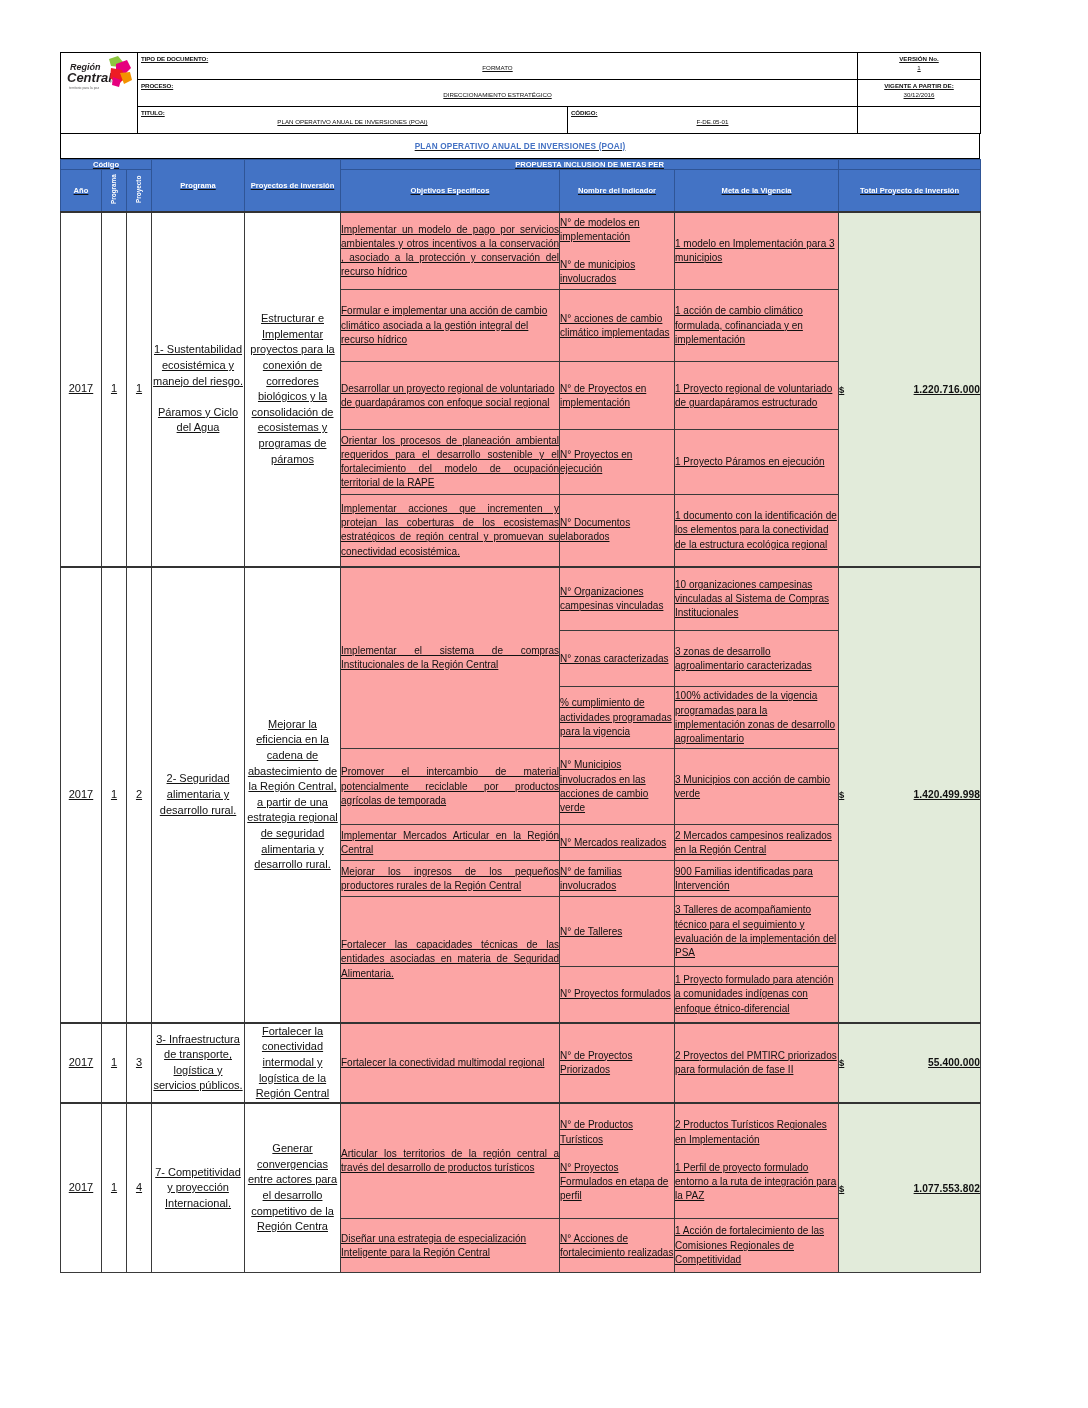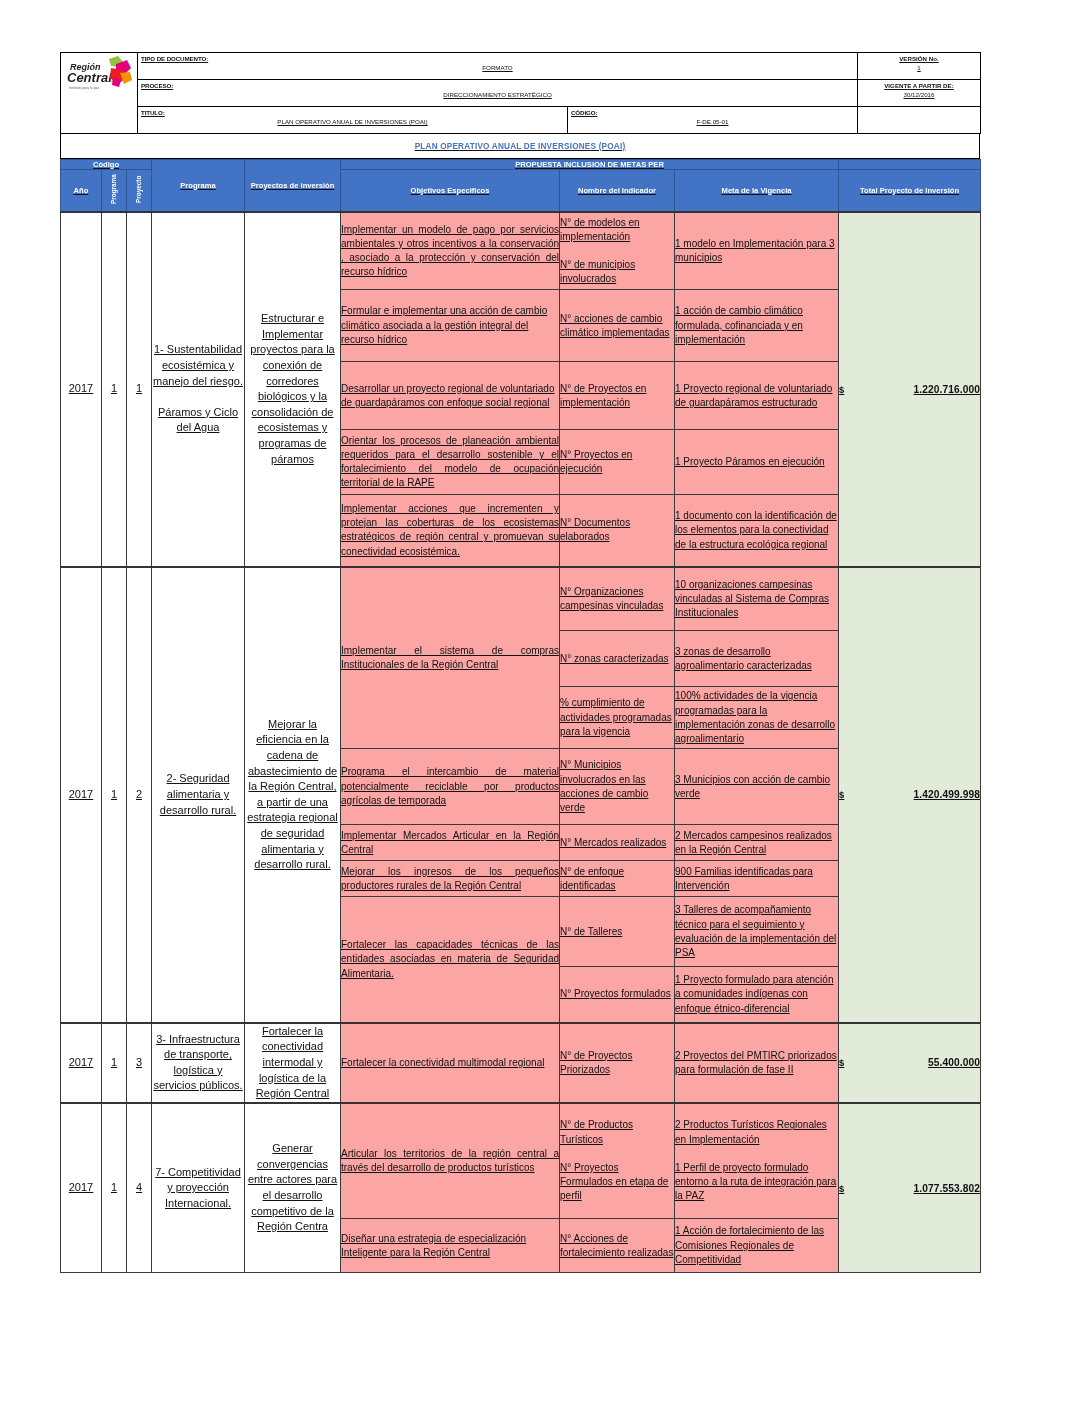--- a/index.html
+++ b/index.html
@@ -313,32 +313,32 @@
         </tr>
         <tr style="height: 56px;">
           <td class="greencell ctr nowrap-pre">N° zonas caracterizadas</td>
           <td class="greencell ctr nowrap-pre">3 zonas de desarrollo agroalimentario caracterizadas</td>
         </tr>
         <tr style="height: 62px;">
           <td class="greencell ctr nowrap-pre">% cumplimiento de actividades programadas para la vigencia</td>
           <td class="greencell ctr nowrap-pre">100% actividades de la vigencia programadas para la implementación zonas de desarrollo agroalimentario</td>
         </tr>
         <tr style="height: 76px;">
-          <td class="greencell just">Programa      el      intercambio      de      material potencialmente  reciclable  por  productos  agrícolas de temporada</td>
+          <td class="greencell just">Promover      el      intercambio      de      material potencialmente  reciclable  por  productos  agrícolas de temporada</td>
           <td class="greencell ctr nowrap-pre">N° Municipios involucrados en las acciones de cambio verde</td>
           <td class="greencell ctr nowrap-pre">3 Municipios con acción de cambio verde</td>
         </tr>
         <tr style="height: 36px;">
           <td class="greencell just">Implementar  Mercados  Articular  en  la  Región Central</td>
           <td class="greencell ctr nowrap-pre">N° Mercados realizados</td>
           <td class="greencell ctr nowrap-pre">2 Mercados campesinos realizados en la Región Central</td>
         </tr>
         <tr style="height: 36px;">
           <td class="greencell just">Mejorar  los  ingresos  de  los  pequeños  productores rurales de la Región Central</td>
-          <td class="greencell ctr nowrap-pre">N° de enfoque identificadas</td>
+          <td class="greencell ctr nowrap-pre">N° de familias involucrados</td>
           <td class="greencell ctr nowrap-pre">900 Familias identificadas para Intervención</td>
         </tr>
         <tr style="height: 70px;">
           <td class="greencell just" rowspan="2">Fortalecer las capacidades técnicas de las entidades asociadas en materia de Seguridad Alimentaria.</td>
           <td class="greencell ctr nowrap-pre">N° de Talleres</td>
           <td class="greencell ctr nowrap-pre">3 Talleres de acompañamiento técnico para el seguimiento y evaluación de la implementación del PSA</td>
         </tr>
         <tr style="height: 56px;">
           <td class="greencell ctr nowrap-pre">N° Proyectos formulados</td>
           <td class="greencell ctr nowrap-pre">1 Proyecto formulado para atención a comunidades indígenas con enfoque étnico-diferencial</td>

